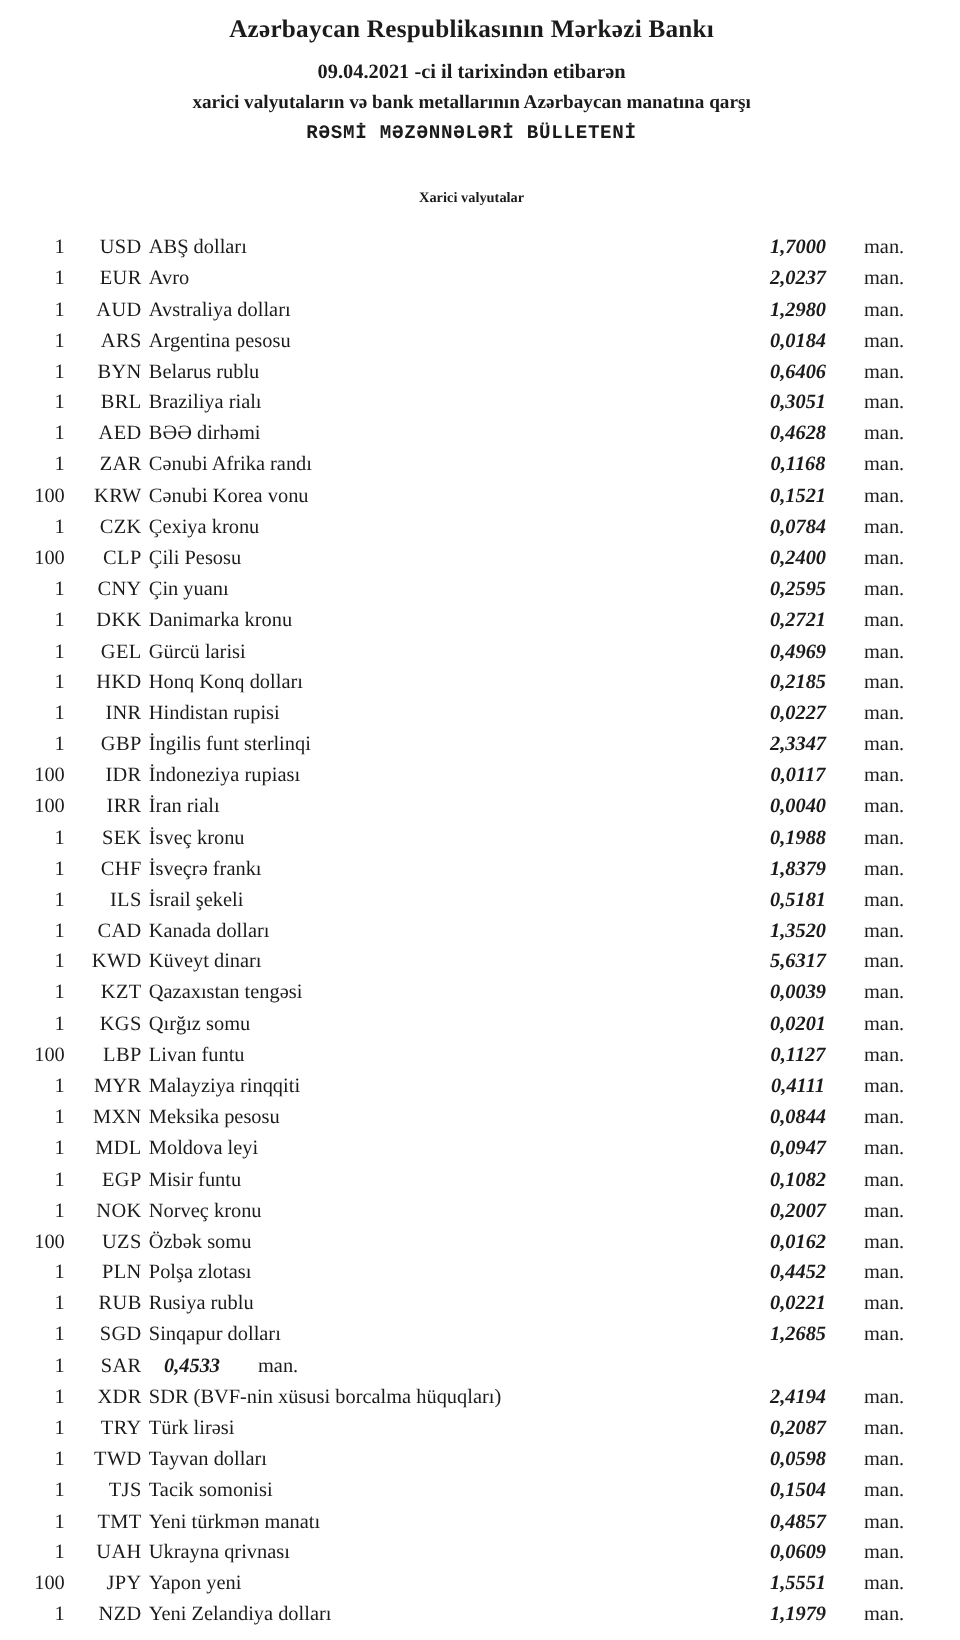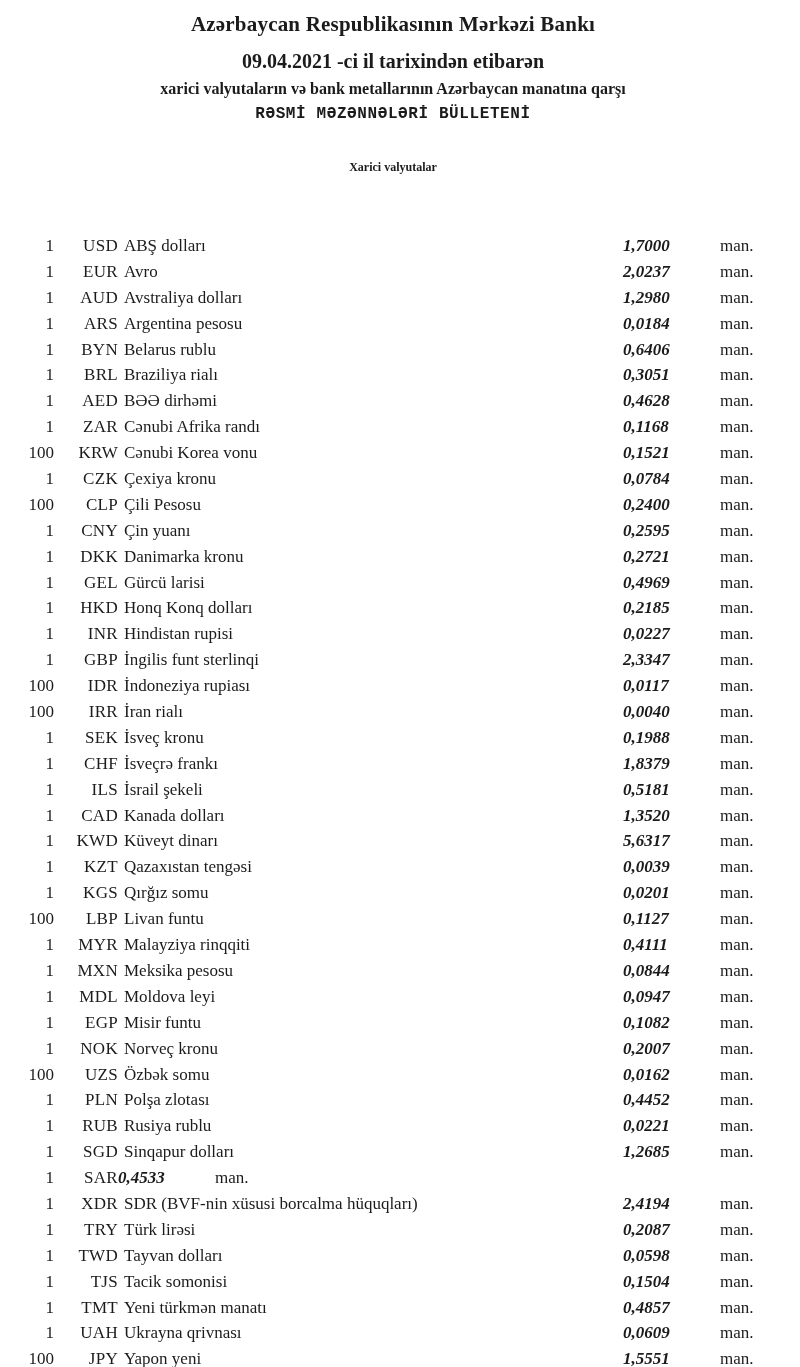--- a/index.html
+++ b/index.html
@@ -19,21 +19,21 @@
     background: #ffffff;
   }
   .header { text-align: center; }
   .title {
     font-size: 21px;
     font-weight: bold;
     margin: 6px 0 13px 0;
     letter-spacing: 0.2px;
   }
   .date-line {
-    font-size: 20px;
+    font-size: 17px;
     font-weight: bold;
     margin: 4px 0 7px 0;
   }
   .subject-line {
     font-size: 16px;
     font-weight: bold;
     margin: 4px 0 7px 0;
   }
   .bulletin-line {
     font-size: 16px;
@@ -54,21 +54,21 @@
     display: flex;
     align-items: baseline;
     height: 25.9px;
     line-height: 25.9px;
     font-size: 17px;
     white-space: nowrap;
   }
   .qty  { flex: 0 0 40px; text-align: right; }
   .code { flex: 0 0 64px; text-align: right; letter-spacing: 0.3px; }
   .name { flex: 1 1 auto; padding-left: 6px; overflow: hidden; }
-  .rate { flex: 0 0 84px; text-align: left; font-weight: bold; font-style: italic; margin-top: 37px; }
+  .rate { flex: 0 0 84px; text-align: center; font-weight: bold; font-style: italic; }
   .unit { flex: 0 0 52px; padding-left: 13px; }
 </style>
 </head>
 <body>
 
 <div class="page">
   <div class="header">
     <div class="title">Azərbaycan Respublikasının Mərkəzi Bankı</div>
     <div class="date-line">09.04.2021 -ci il tarixindən etibarən</div>
     <div class="subject-line">xarici valyutaların və bank metallarının Azərbaycan manatına qarşı</div>

